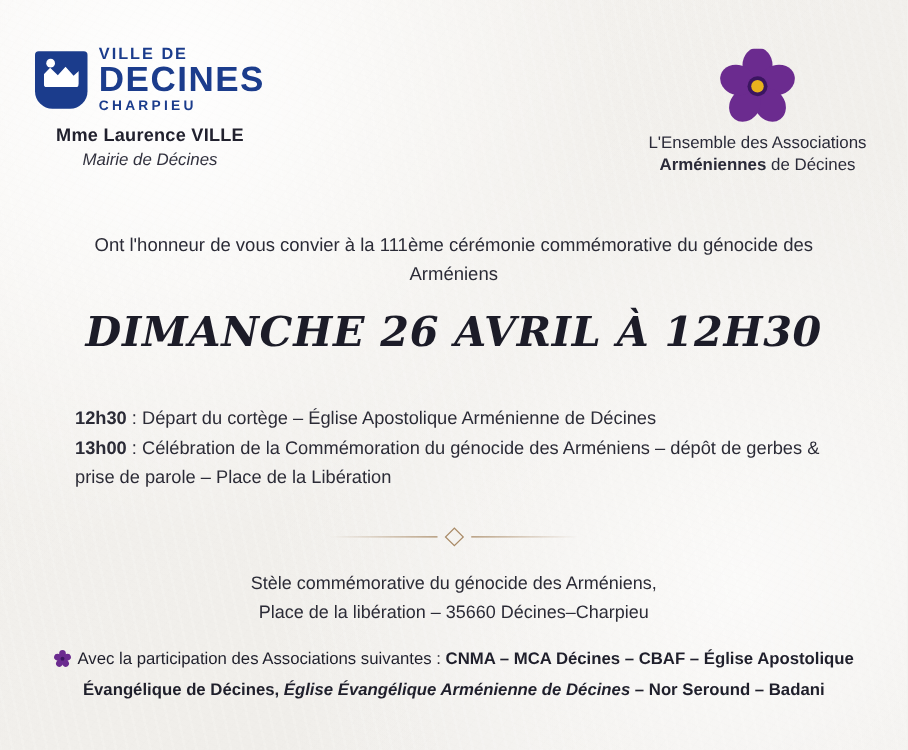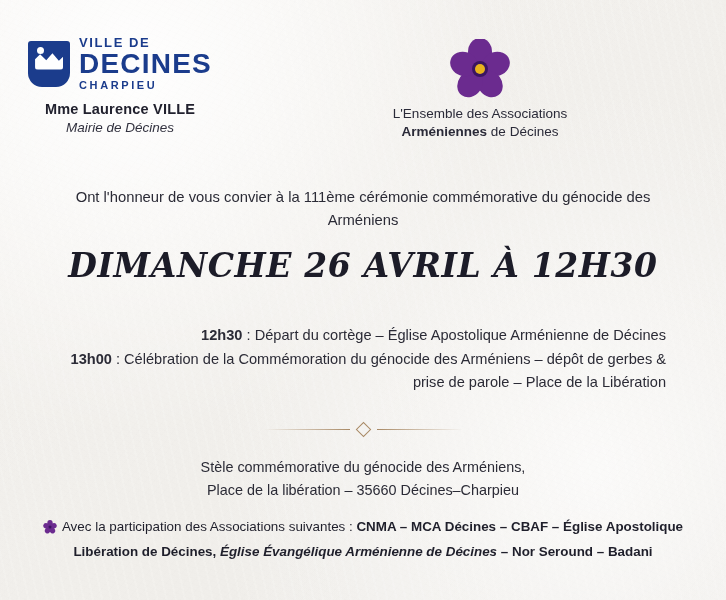--- a/index.html
+++ b/index.html
@@ -64,21 +64,21 @@
   .ribbon-right .b2 { top: -1px; background: #e84b2a; }
   .ribbon-right .b3 { top: 20px; background: #f2b51c; }
 
   
   .header {
     position: absolute;
     top: 36px;
     left: 0;
     right: 0;
     display: flex;
-    justify-content: flex-start;
+    justify-content: space-between;
     gap: 120px;
     align-items: flex-start;
   }
   .logo-block { text-align: center; width: 240px; }
 
   .ville-logo {
     display: flex;
     align-items: center;
     justify-content: center;
     gap: 9px;
@@ -149,21 +149,21 @@
     font-weight: 700;
     font-size: 33px;
     letter-spacing: 0.6px;
     color: #1c1c28;
     font-style: italic;
   }
 
   .schedule {
     position: absolute;
     top: 324px; left: 60px; right: 60px;
-    text-align: right;
+    text-align: left;
     font-size: 14.6px;
     line-height: 1.62;
     color: #2b2b36;
   }
   .schedule b { font-weight: 700; }
 
   .divider {
     position: absolute;
     top: 424px; left: 0; right: 0;
     display: flex; align-items: center; justify-content: center;
@@ -292,17 +292,17 @@
             <ellipse cx="16" cy="-5" rx="12" ry="14" fill="#6b2b8f" transform="rotate(72 16 -5)"></ellipse>
             <ellipse cx="10" cy="15" rx="12" ry="14" fill="#6b2b8f" transform="rotate(144 10 15)"></ellipse>
             <ellipse cx="-10" cy="15" rx="12" ry="14" fill="#6b2b8f" transform="rotate(216 -10 15)"></ellipse>
             <ellipse cx="-16" cy="-5" rx="12" ry="14" fill="#6b2b8f" transform="rotate(288 -16 -5)"></ellipse>
             <circle cx="0" cy="0" r="7" fill="#3b1560"></circle>
           </g>
         </svg>
       </span><span class="lead">Avec la participation des Associations suivantes : </span><b>CNMA – MCA Décines – CBAF – Église Apostolique</b>
     </div>
     <div>
-      <b>Libération de Décines,</b><i> Église Évangélique Arménienne de Décines </i><b>– Nor Seround – Badani</b>
+      <b>Évangélique de Décines,</b><i> Église Évangélique Arménienne de Décines </i><b>– Nor Seround – Badani</b>
     </div>
   </div>
 
 </div>
 
 </body></html>

